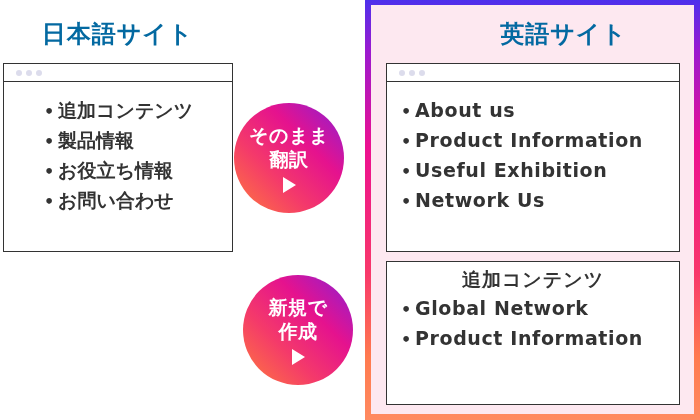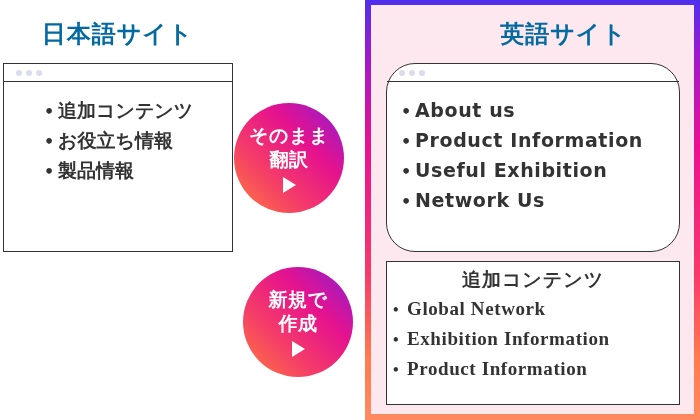--- a/index.html
+++ b/index.html
@@ -58,57 +58,57 @@
 <div class="heading" style="left:0; top:18px; width:235px;">日本語サイト</div>
 
 <div class="browser" style="left:3px; top:63px; width:230px; height:189px;">
   <div class="bar">
     <span class="dot"></span>
     <span class="dot"></span>
     <span class="dot"></span>
   </div>
   <ul class="list" style="padding-left:40px; padding-top:14px;">
     <li><span class="b">•</span><span>追加コンテンツ</span></li>
+    <li><span class="b">•</span><span>製品情報</span></li>
     <li><span class="b">•</span><span>お役立ち情報</span></li>
-    <li><span class="b">•</span><span>製品情報</span></li>
+    <li><span class="b">•</span><span>お問い合わせ</span></li>
   </ul>
 </div>
 
 <div class="circle" style="left:234px; top:103px;">
   <div class="line">そのまま</div>
   <div class="line">翻訳</div>
   <div class="play"></div>
 </div>
 
-<div class="circle" style="left:243px; top:267px;">
+<div class="circle" style="left:243px; top:275px;">
   <div class="line">新規で</div>
   <div class="line">作成</div>
   <div class="play"></div>
 </div>
 
 <div class="gradient-frame">
   <div class="inner"></div>
 </div>
 
 <div class="heading" style="left:365px; top:18px; width:397px;">英語サイト</div>
 
-<div class="browser en" style="left:386px; top:63px; width:294px; height:189px;border-radius:29px;">
+<div class="browser en" style="left:386px; top:63px; width:294px; height:189px;">
   <div class="bar">
     <span class="dot"></span>
     <span class="dot"></span>
     <span class="dot"></span>
   </div>
   <ul class="list" style="padding-left:14px; padding-top:14px;">
     <li><span class="b">•</span><span>About us</span></li>
     <li><span class="b">•</span><span>Product Information</span></li>
     <li><span class="b">•</span><span>Useful Exhibition</span></li>
     <li><span class="b">•</span><span>Network Us</span></li>
   </ul>
 </div>
 
 <div class="browser en" style="left:386px; top:261px; width:294px; height:144px;">
   <div style="text-align:center; font-weight:bold; font-size:19px; padding-top:4px; line-height:26px; letter-spacing:1px;">追加コンテンツ</div>
-  <ul class="list" style="padding-left:6px; padding-top:2px;font-family:Liberation Serif, serif;">
+  <ul class="list" style="padding-left:14px; padding-top:2px;">
     <li><span class="b">•</span><span>Global Network</span></li>
-    <li><span class="b">•</span><span>Exhibition Information</span></li>
     <li><span class="b">•</span><span>Product Information</span></li>
   </ul>
 </div>
 
 </body></html>

